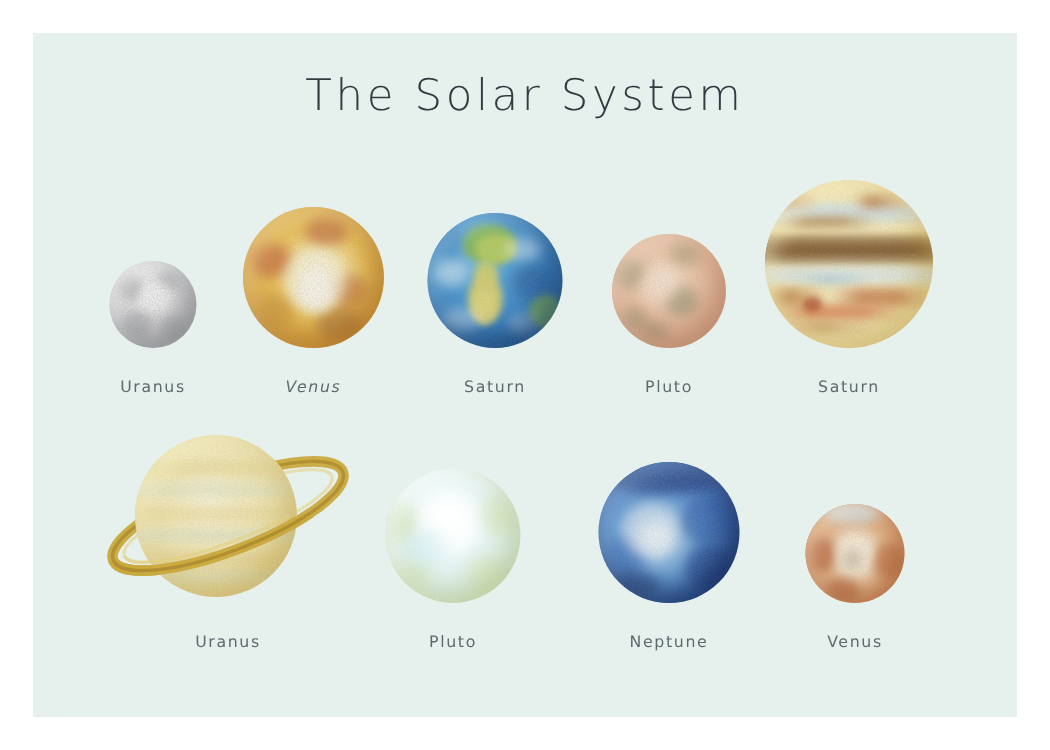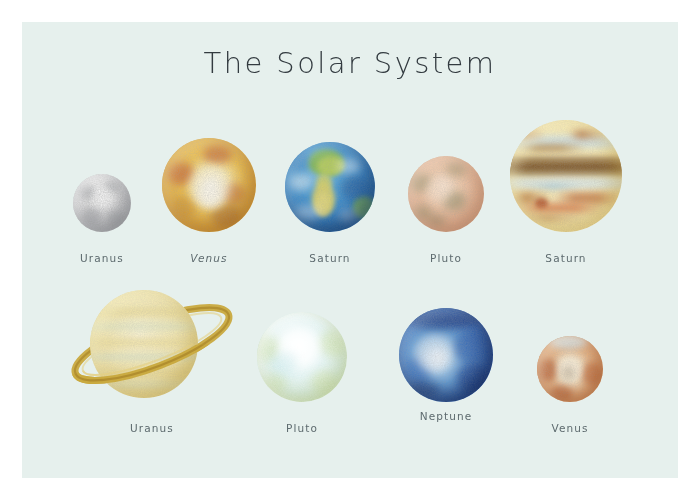--- a/index.html
+++ b/index.html
@@ -415,21 +415,21 @@
         <div class="blotch" style="left:4%;  top:52%; width:30%; height:30%; background:#2f63b6; opacity:.5;"></div>
         <div class="blotch" style="left:16%; top:30%; width:40%; height:36%; background:#e4eff9; opacity:.55;"></div>
         <div class="blotch" style="left:26%; top:44%; width:26%; height:24%; background:#ffffff; opacity:.42;"></div>
         <div class="blotch" style="left:10%; top:78%; width:34%; height:18%; background:#16306e; opacity:.5;"></div>
         <svg class="grain">
           <rect width="100%" height="100%" filter="url(#wc-grain)" opacity=".6"></rect>
         </svg>
         <div class="edge-soft" style="box-shadow: inset -7px -8px 16px rgba(10,26,66,.55), inset 6px 6px 13px rgba(200,226,250,.3);"></div>
       </div>
     </div>
-    <div class="label" style="top:410px;">Neptune</div>
+    <div class="label" style="top:422px;">Neptune</div>
   </div>
 
   <div class="planet-cell" style="left:570px; top:0; width:0;">
     <div class="orb-wrap" style="top:336px;">
       <div class="orb" id="pluto-orb" style="width:66px; height:66px;">
         <div class="blotch" style="left:16%; top:-4%; width:62%; height:24%; background:#cfe2ea; opacity:.8;"></div>
         <div class="blotch" style="left:-2%; top:34%; width:34%; height:36%; background:#b55a2c; opacity:.72;"></div>
         <div class="blotch" style="left:66%; top:40%; width:34%; height:34%; background:#bd6230; opacity:.66;"></div>
         <div class="blotch" style="left:20%; top:74%; width:34%; height:26%; background:#b05528; opacity:.6;"></div>
         <div class="blotch" style="left:30%; top:30%; width:38%; height:40%; background:#fdf2dd; opacity:.72;"></div>

